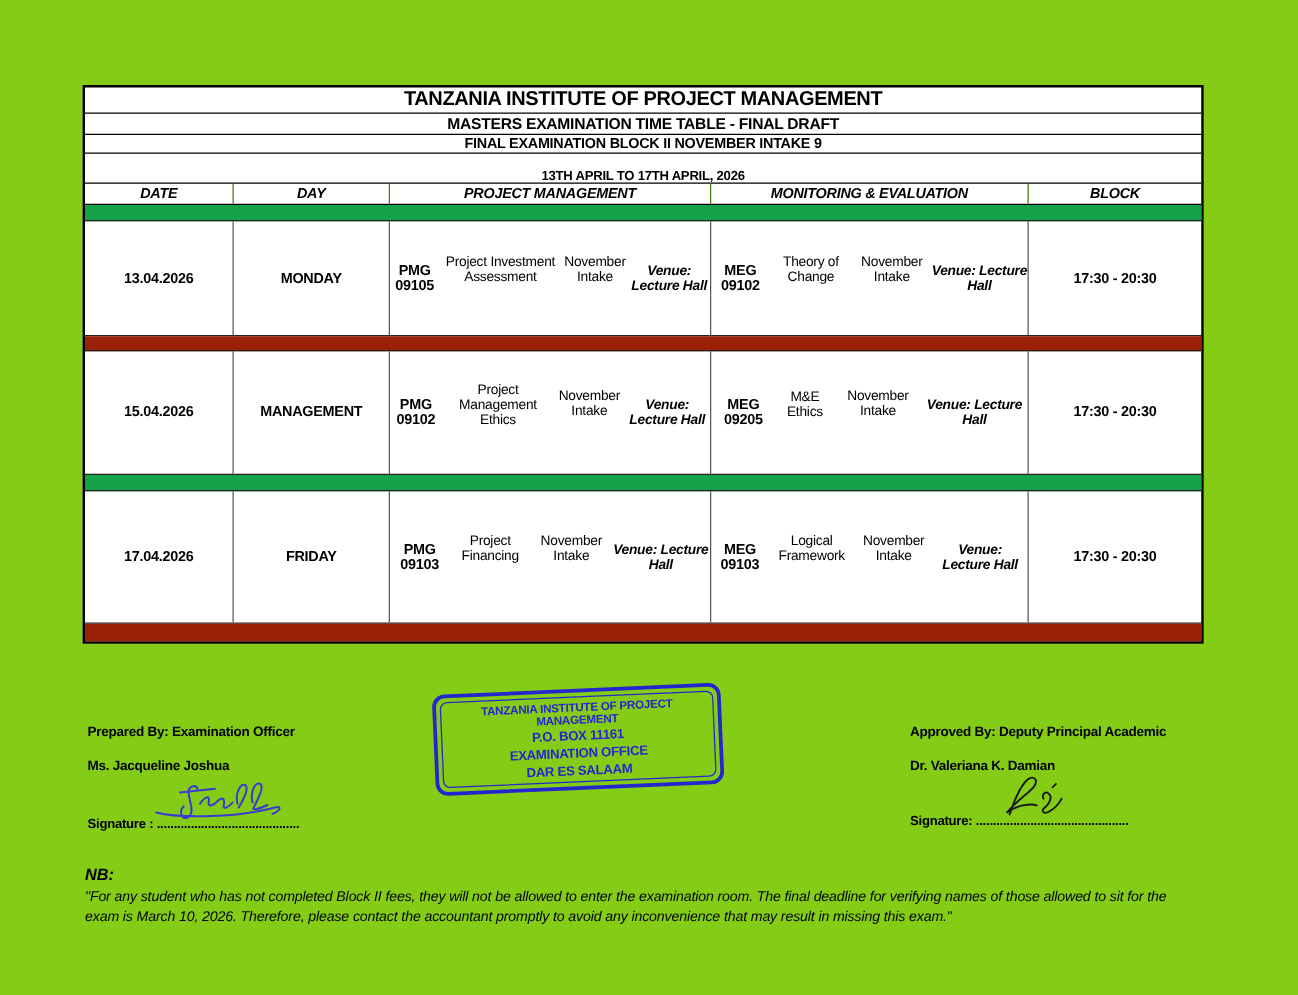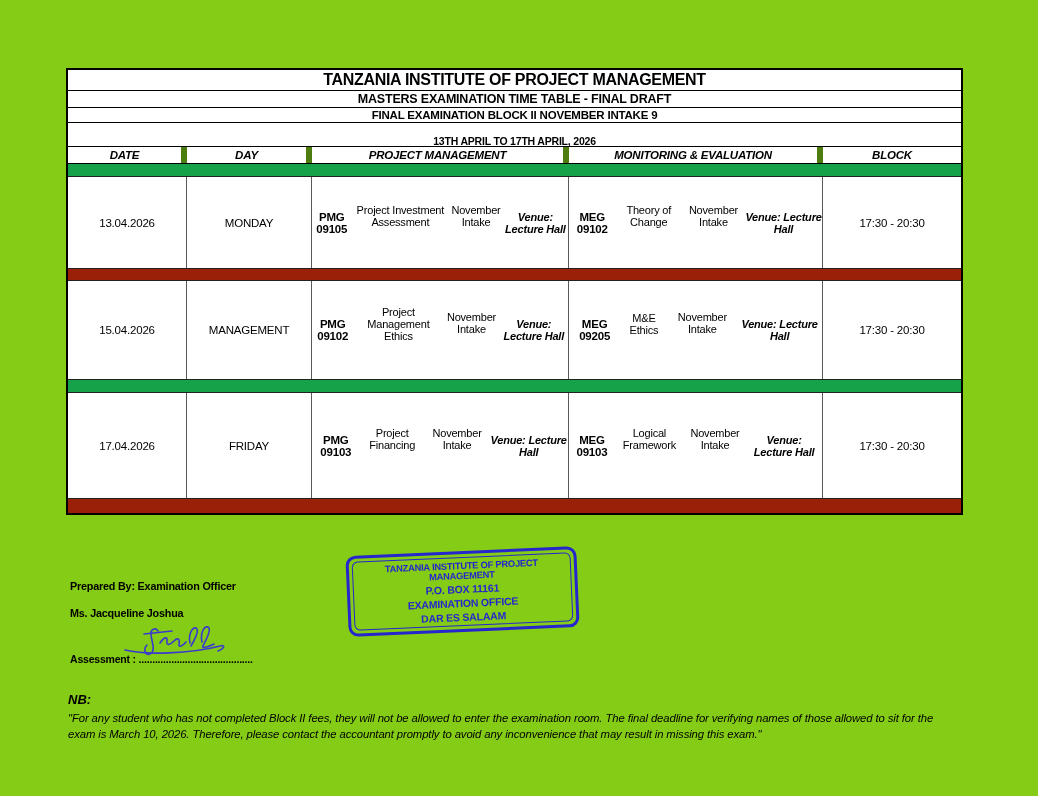--- a/index.html
+++ b/index.html
@@ -13,37 +13,37 @@
   .hdr-row { width:100%; text-align:center; border-bottom:1px solid #000;
     display:flex; align-items:center; justify-content:center; font-weight:700; }
   .hdr-title   { height:21px; font-size:16px; letter-spacing:-0.3px; }
   .hdr-sub1    { height:17px; font-size:12.5px; }
   .hdr-sub2    { height:15px; font-size:11.5px; }
   .hdr-sub3    { height:12px; font-size:10.5px;margin-top:12px; }
 
   .cols { display:grid; grid-template-columns:119px 125px 257px 254px auto; }
   .colhead { height:17px; border-bottom:1px solid #000; }
   .colhead > div { display:flex; align-items:center; justify-content:center;
-    font-weight:700; font-style:italic; font-size:11.5px; border-right:6px solid #4d7c0f; }
+    font-weight:700; font-style:italic; font-size:11.5px; border-right:1px solid #4d7c0f; }
   .colhead > div:last-child { border-right:none; }
 
   .bar { width:100%; border-bottom:1px solid #222; }
   .bar.green { background:var(--green-bar,#16a249); height:13px; }
   .bar.red   { background:var(--red-bar,#9a2108); height:12px; }
   .bar.red.last { height:14px; border-bottom:none; }
 
   .exam-row > div { border-right:1px solid #595959; display:flex; 
     align-items:center; justify-content:center; text-align:center; }
   .exam-row > div:last-child { border-right:none; }
   .exam-row { border-bottom:1px solid #222; }
   .exam-row:last-of-type { border-bottom:none; }
   .row-h1 { min-height:92px; }
   .row-h2 { min-height:99px; }
   .row-h3 { min-height:106px; }
-  .cell-date, .cell-day, .cell-time { font-weight:400; font-size:11.5px; }
+  .cell-date, .cell-day, .cell-time { font-weight:700; font-size:11.5px; }
   .exam-cell .code   { font-weight:700; font-size:11.5px; }
   .exam-cell .course { font-size:11px; margin-bottom:13px; }
   .exam-cell .intake { font-size:11px; margin-bottom:14px; }
   .exam-cell .venue  { font-weight:700; font-style:italic; font-size:11px; }
 
   
   .foot-left  { position:absolute; left:70px;  top:580px; width:270px; }
   .foot-right { position:absolute; left:728px; top:580px; width:280px; }
   .foot-label { font-weight:700; font-size:10.8px; letter-spacing:-0.2px; }
   .foot-name  { font-weight:700; font-size:10.8px; margin-top:15px; letter-spacing:-0.2px; }
@@ -158,31 +158,44 @@
     <svg class="sig-img left" width="125" height="38" viewBox="0 0 125 38">
       <g fill="none" stroke="#3A3ACF" stroke-width="1.6" stroke-linecap="round">
         <path d="M38 10 C36 6, 30 8, 31 14 C32 22, 36 30, 30 33 C25 35, 23 28, 27 24"></path>
         <path d="M24 13 L52 10"></path>
         <path d="M40 22 C44 16, 48 15, 47 20 C46 25, 50 24, 54 20 C58 16, 60 18, 59 23 C58 27, 63 25, 66 21"></path>
         <path d="M70 22 C68 14, 72 6, 76 7 C80 9, 74 20, 71 25"></path>
         <path d="M82 21 C80 12, 84 5, 88 6 C92 8, 86 19, 83 25 C81 28, 88 26, 94 23"></path>
         <path d="M5 29 C25 34, 70 33, 100 25 C106 23, 104 28, 98 30"></path>
       </g>
     </svg>
-    <div class="sig-line">Assessment : ..........................................</div>
+    <div class="sig-line">Signature : ..........................................</div>
   </div>
 
   <div class="stamp">
     <div class="stamp-inner">
       <div class="stamp-l1">TANZANIA INSTITUTE OF PROJECT MANAGEMENT</div>
       <div class="stamp-l2">P.O. BOX 11161</div>
       <div class="stamp-l3">EXAMINATION OFFICE</div>
       <div class="stamp-l4">DAR ES SALAAM</div>
     </div>
   </div>
 
+  <div class="foot-right">
+    <div class="foot-label">Approved By: Deputy Principal Academic</div>
+    <div class="foot-name">Dr. Valeriana K. Damian</div>
+    <svg class="sig-img right" width="100" height="42" viewBox="0 0 100 42">
+      <g fill="none" stroke="#1a1a1a" stroke-width="1.7" stroke-linecap="round">
+        <path d="M22 36 C26 24, 32 10, 38 5 C44 1, 48 6, 43 12 C38 18, 28 24, 20 34"></path>
+        <path d="M20 34 C28 28, 40 26, 46 28"></path>
+        <path d="M52 22 C50 18, 54 15, 57 18 C60 21, 57 27, 53 30 C50 32, 51 36, 56 34 C62 31, 66 26, 68 22"></path>
+        <path d="M60 12 L63 9"></path>
+      </g>
+    </svg>
+    <div class="sig-line">Signature: .............................................</div>
+  </div>
 
   <div class="note">
     <div class="note-head">NB:</div>
     <div class="note-body">"For any student who has not completed Block  II fees, they will not be allowed to enter the examination room. The final deadline for verifying names of those allowed to sit for the exam is March 10, 2026. Therefore, please contact the accountant promptly to avoid any inconvenience that may result in missing this exam."</div>
   </div>
 
 </div>
 
 </body></html>

